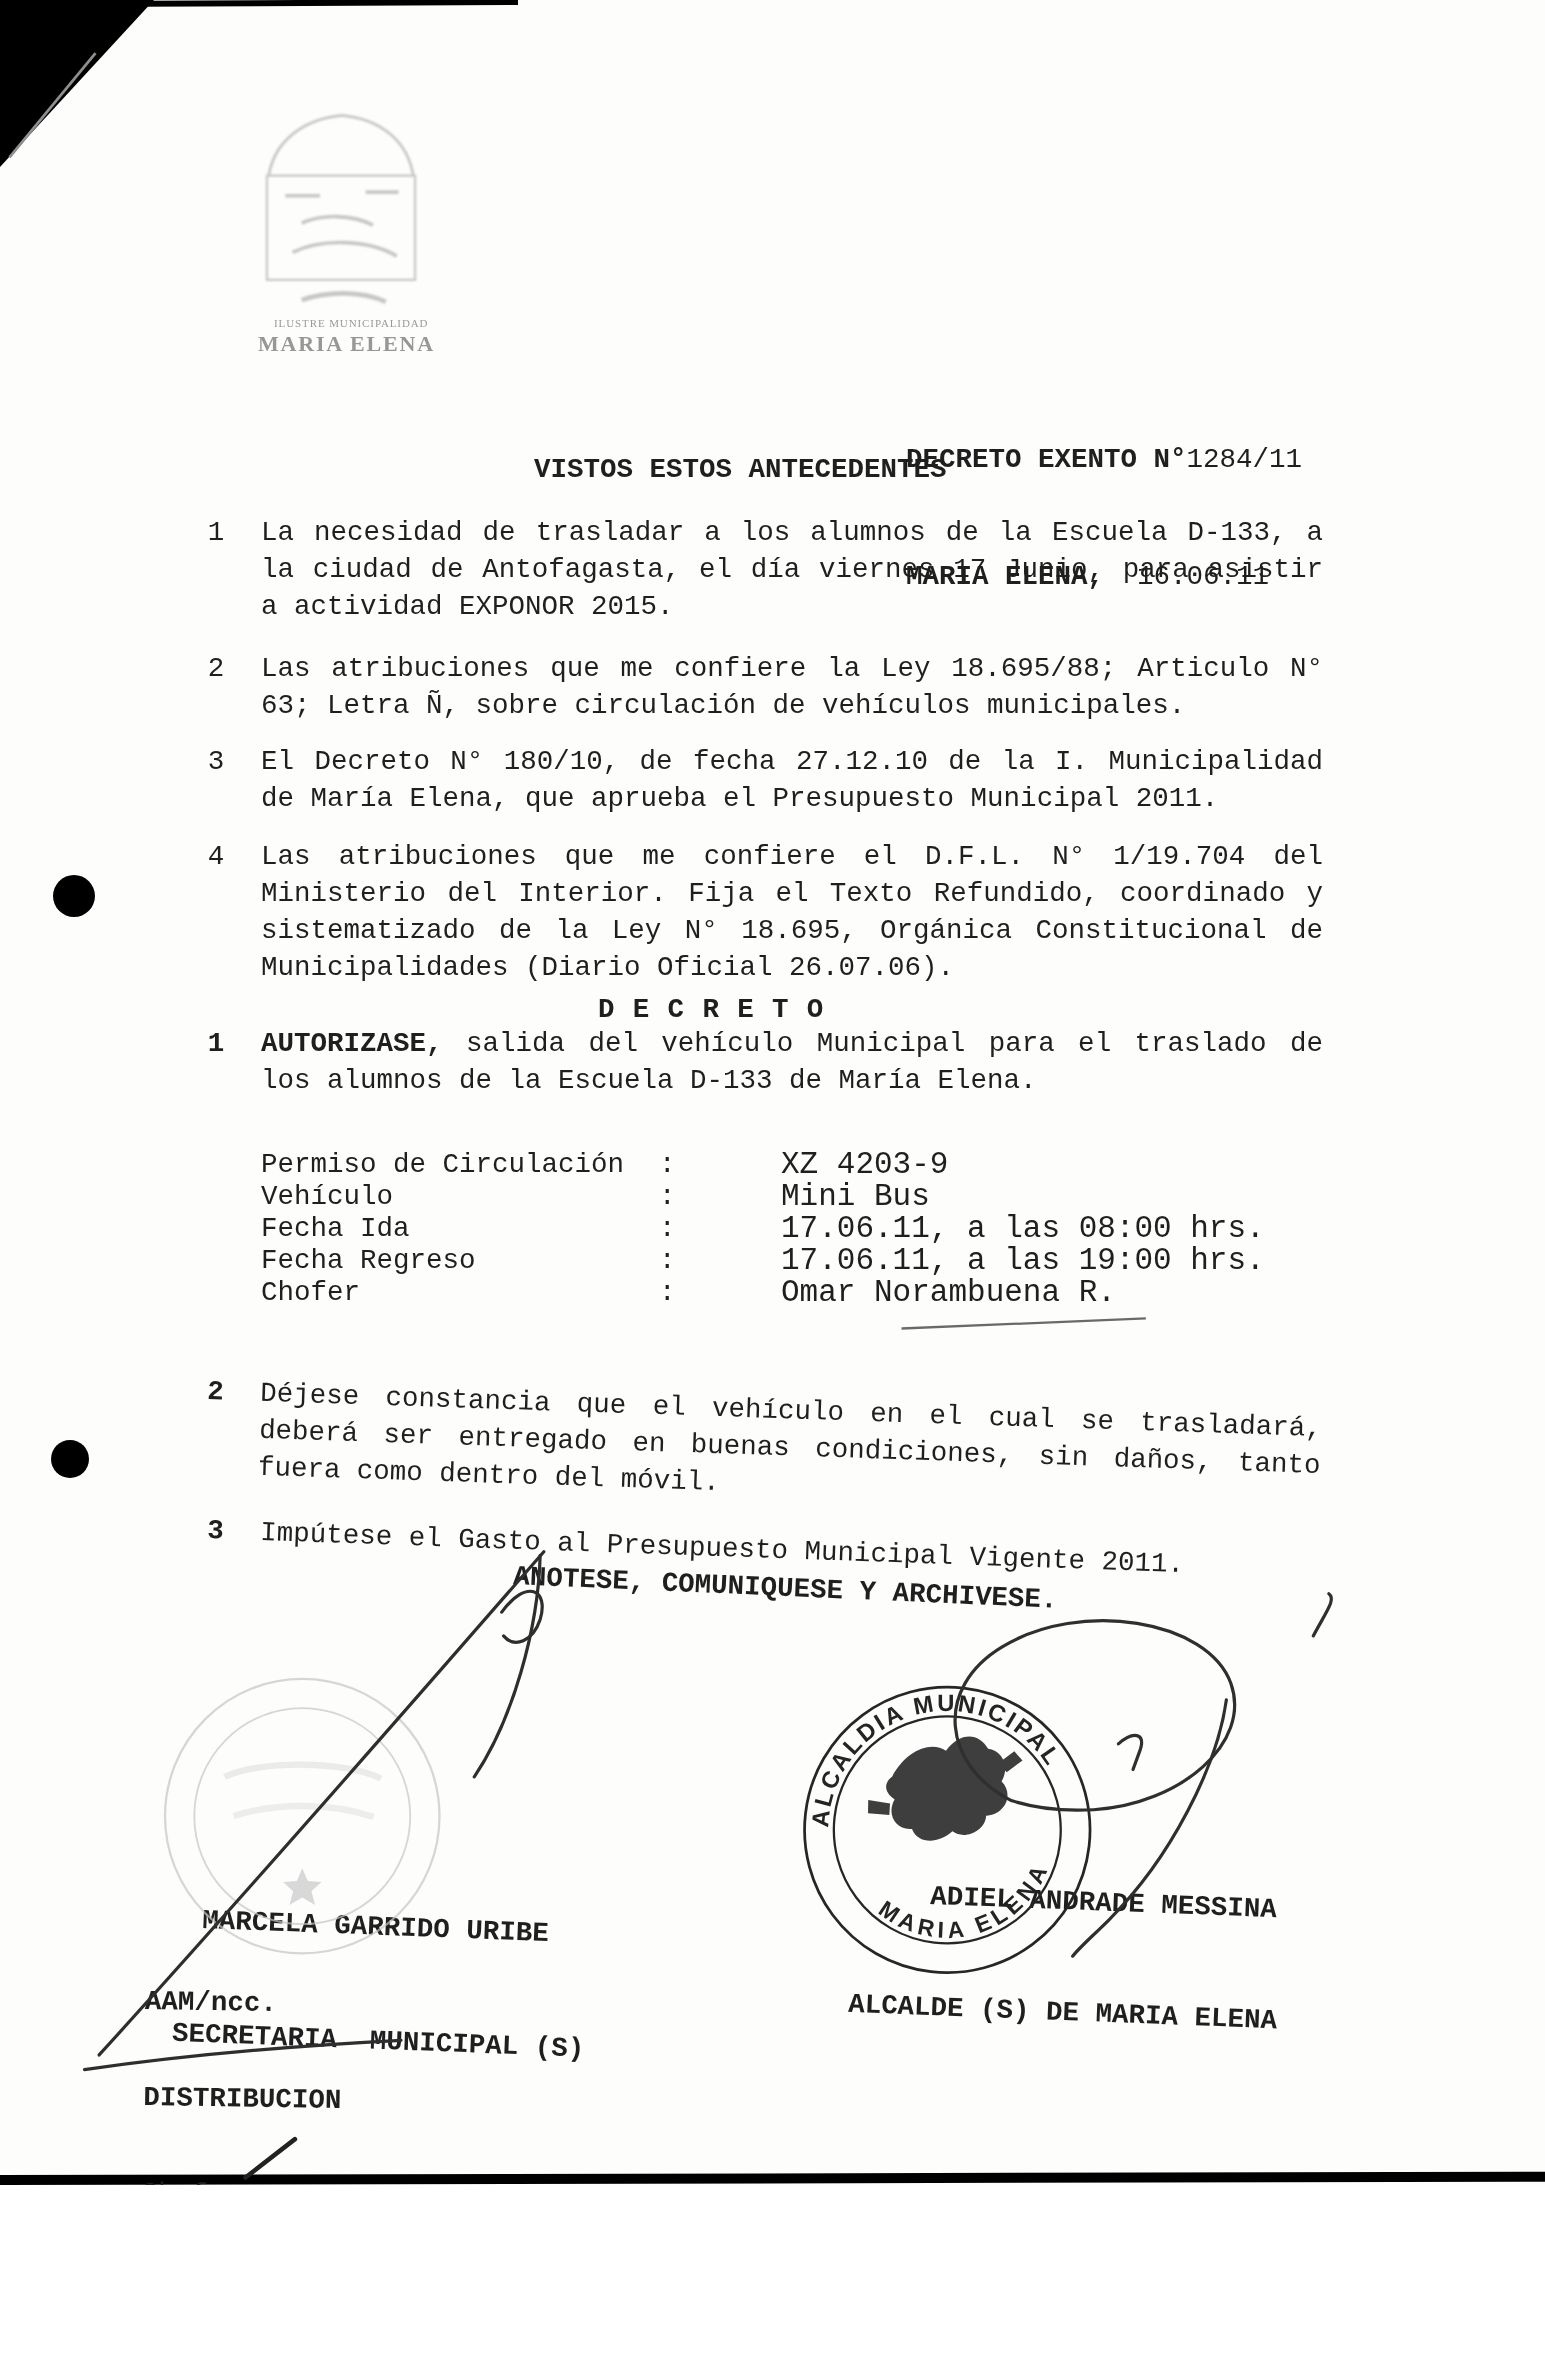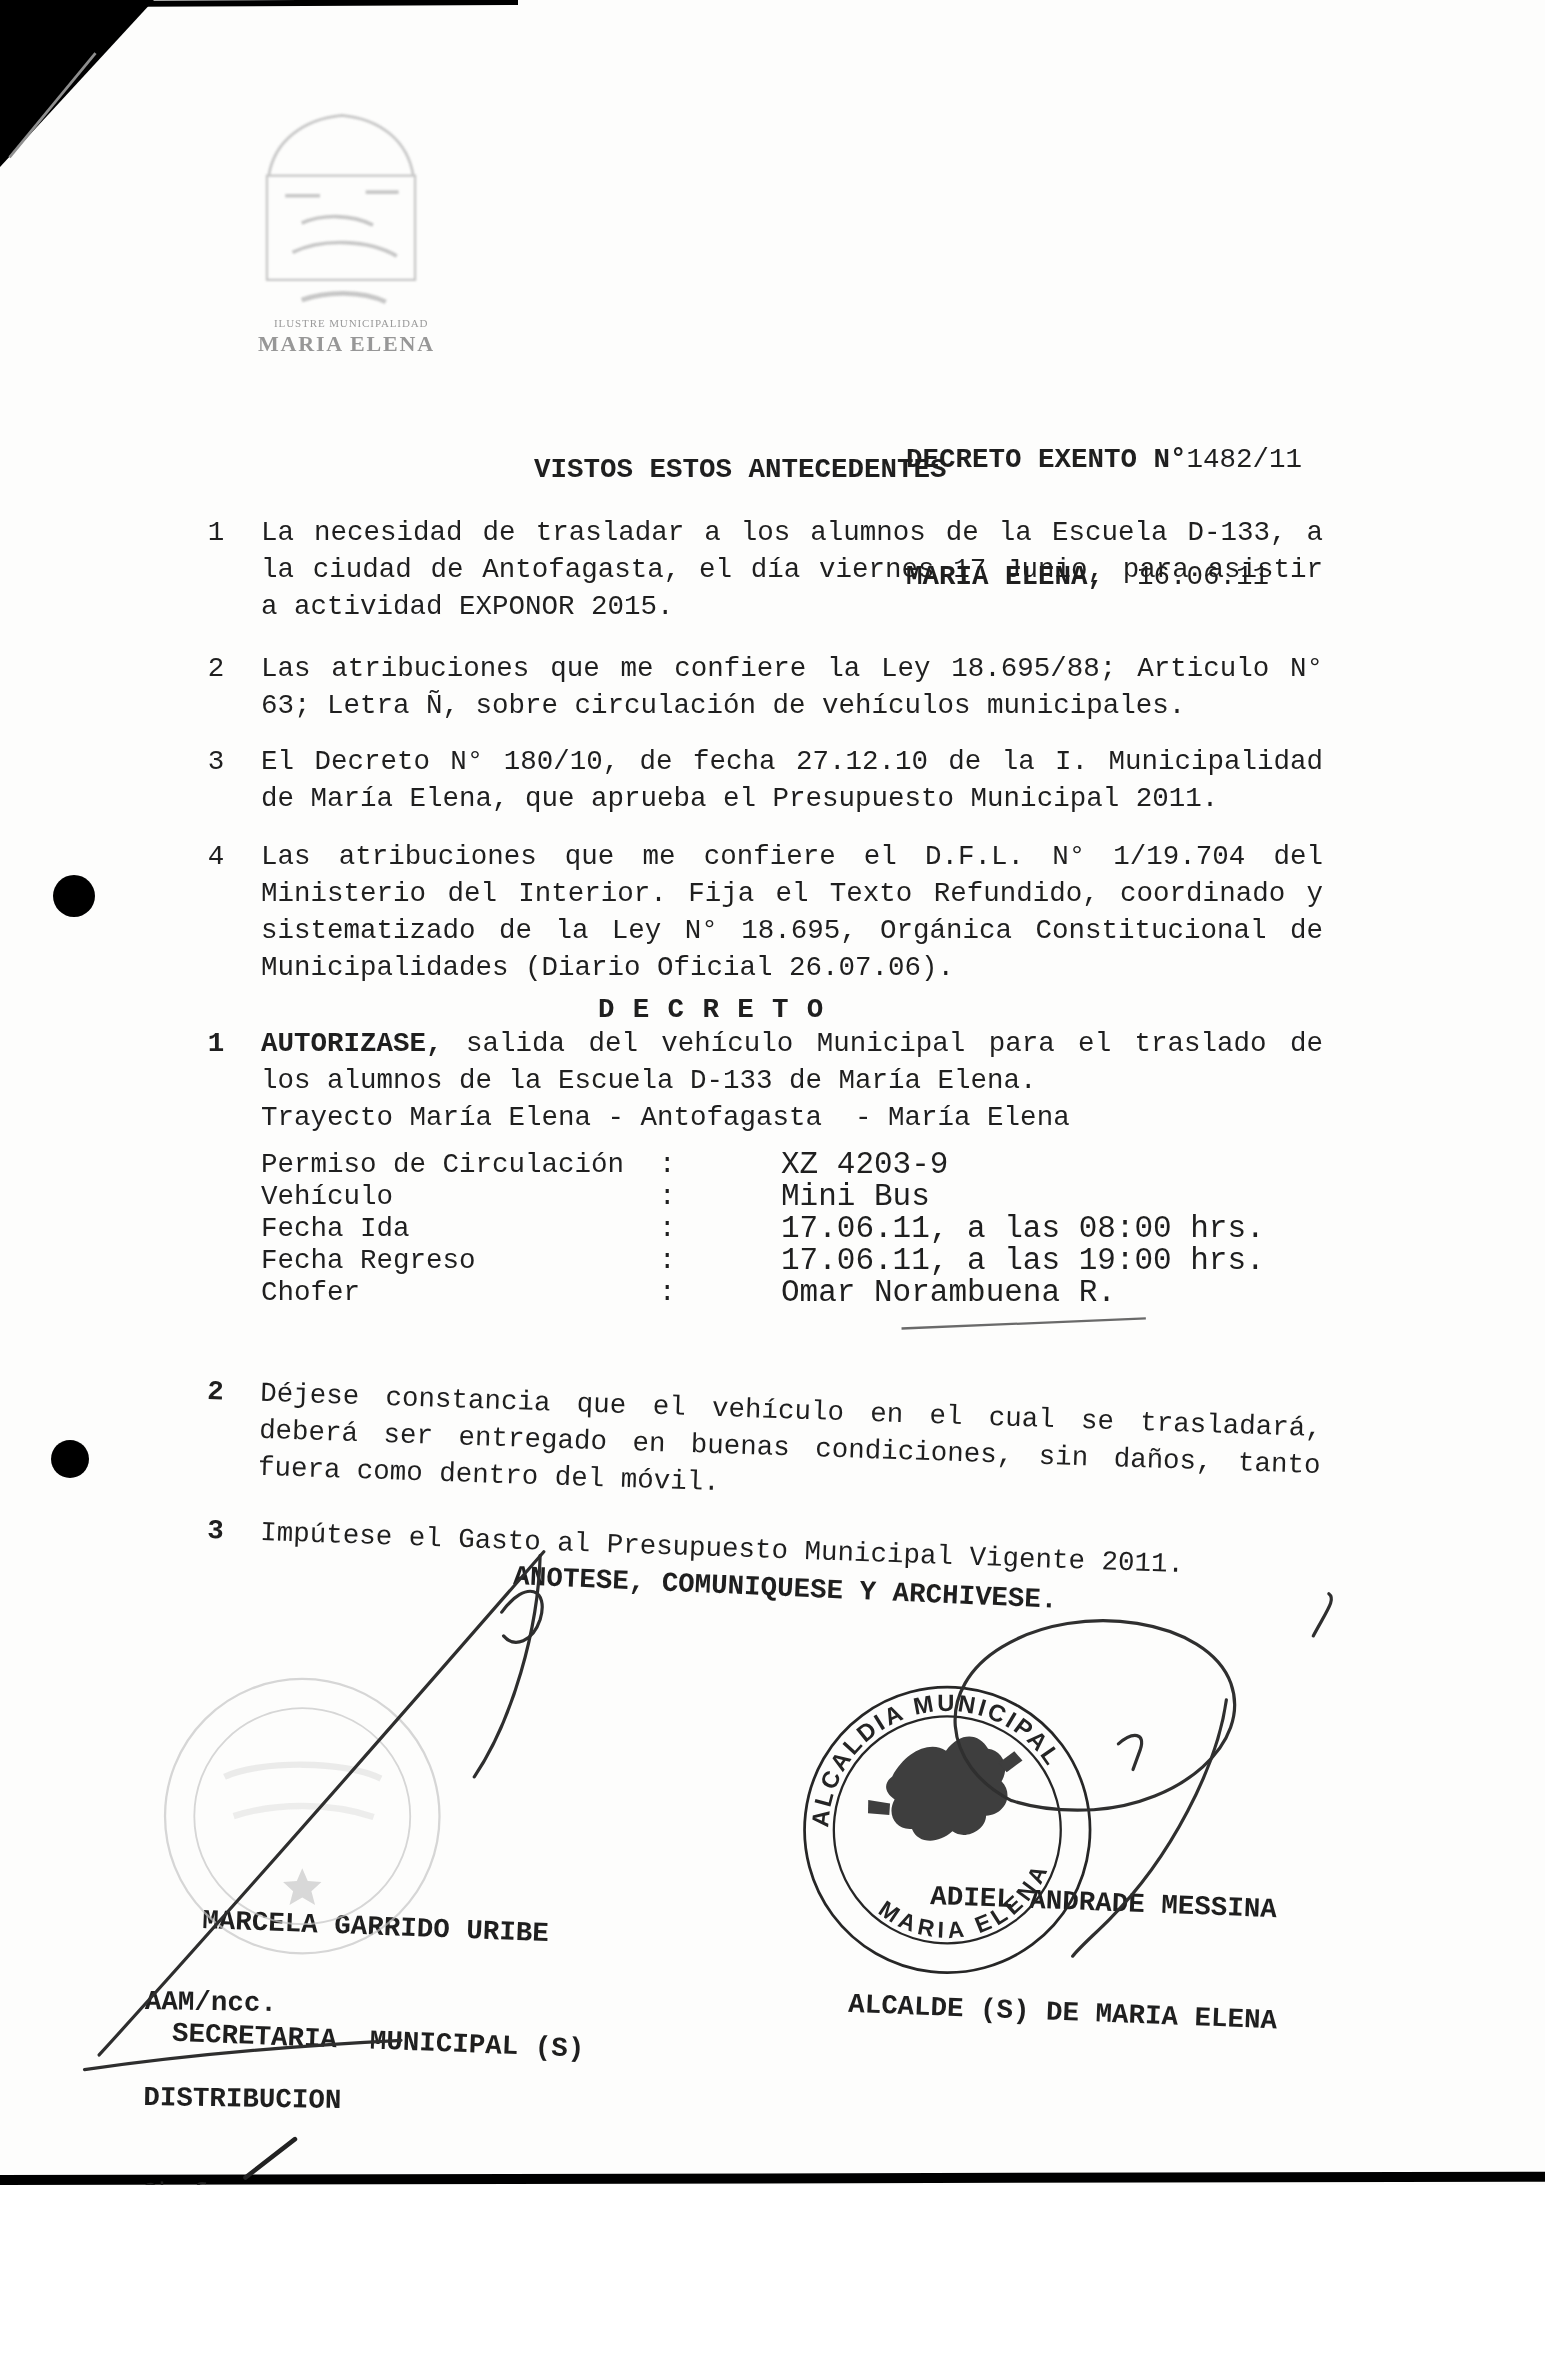--- a/index.html
+++ b/index.html
@@ -76,21 +76,21 @@
       <path d="M44,122 h38 M132,118 h36" stroke-width="4"></path>
       <path d="M62,152 C84,142 116,142 140,154" stroke-width="4"></path>
       <path d="M52,184 C84,168 136,170 166,188" stroke-width="4"></path>
       <path d="M62,236 C90,226 128,226 154,238" stroke-width="5"></path>
     </g>
   </svg>
   <div class="logo-cap1">ILUSTRE MUNICIPALIDAD</div>
   <div class="logo-cap2">MARIA ELENA</div>
 
   <div class="abs header-right">
-    <div><span class="b">DECRETO EXENTO N°</span><span>1482/11</span></div>
+    <div><span class="b">DECRETO EXENTO N°</span><span>1284/11</span></div>
     <div><span class="b">MARIA ELENA,</span><span>  16.06.11</span></div>
   </div>
 
   <div class="abs vistos-title">VISTOS ESTOS ANTECEDENTES</div>
 
   <div class="para" style="top:514px">
     <span class="num">1</span>
     <div class="body">La necesidad de trasladar a los alumnos de la Escuela D-133, a la ciudad de Antofagasta, el día viernes 17 Junio, para asistir a actividad EXPONOR 2015.</div>
   </div>
   <div class="para" style="top:650px">
@@ -104,21 +104,20 @@
   <div class="para" style="top:838px">
     <span class="num">4</span>
     <div class="body">Las atribuciones que me confiere el D.F.L. N° 1/19.704 del Ministerio del Interior.  Fija el Texto Refundido, coordinado y sistematizado de la Ley N° 18.695, Orgánica Constitucional de Municipalidades (Diario Oficial 26.07.06).</div>
   </div>
 
   <div class="abs decreto-heading">D E C R E T O</div>
 
   <div class="para" style="top:1025px">
     <span class="num b">1</span>
     <div class="body"><span class="b">AUTORIZASE,</span><span> salida del vehículo Municipal para el traslado de los alumnos de la Escuela D-133 de María Elena.</span></div>
-    <div class="line">Trayecto María Elena - Antofagasta  - María Elena</div>
   </div>
 
   <div class="details">
     <div class="drow">
         <span class="dlabel">Permiso de Circulación</span>
         <span class="dsep">:</span>
         <span class="dval">XZ 4203-9</span>
       </div>
     <div class="drow">
         <span class="dlabel">Vehículo</span>

